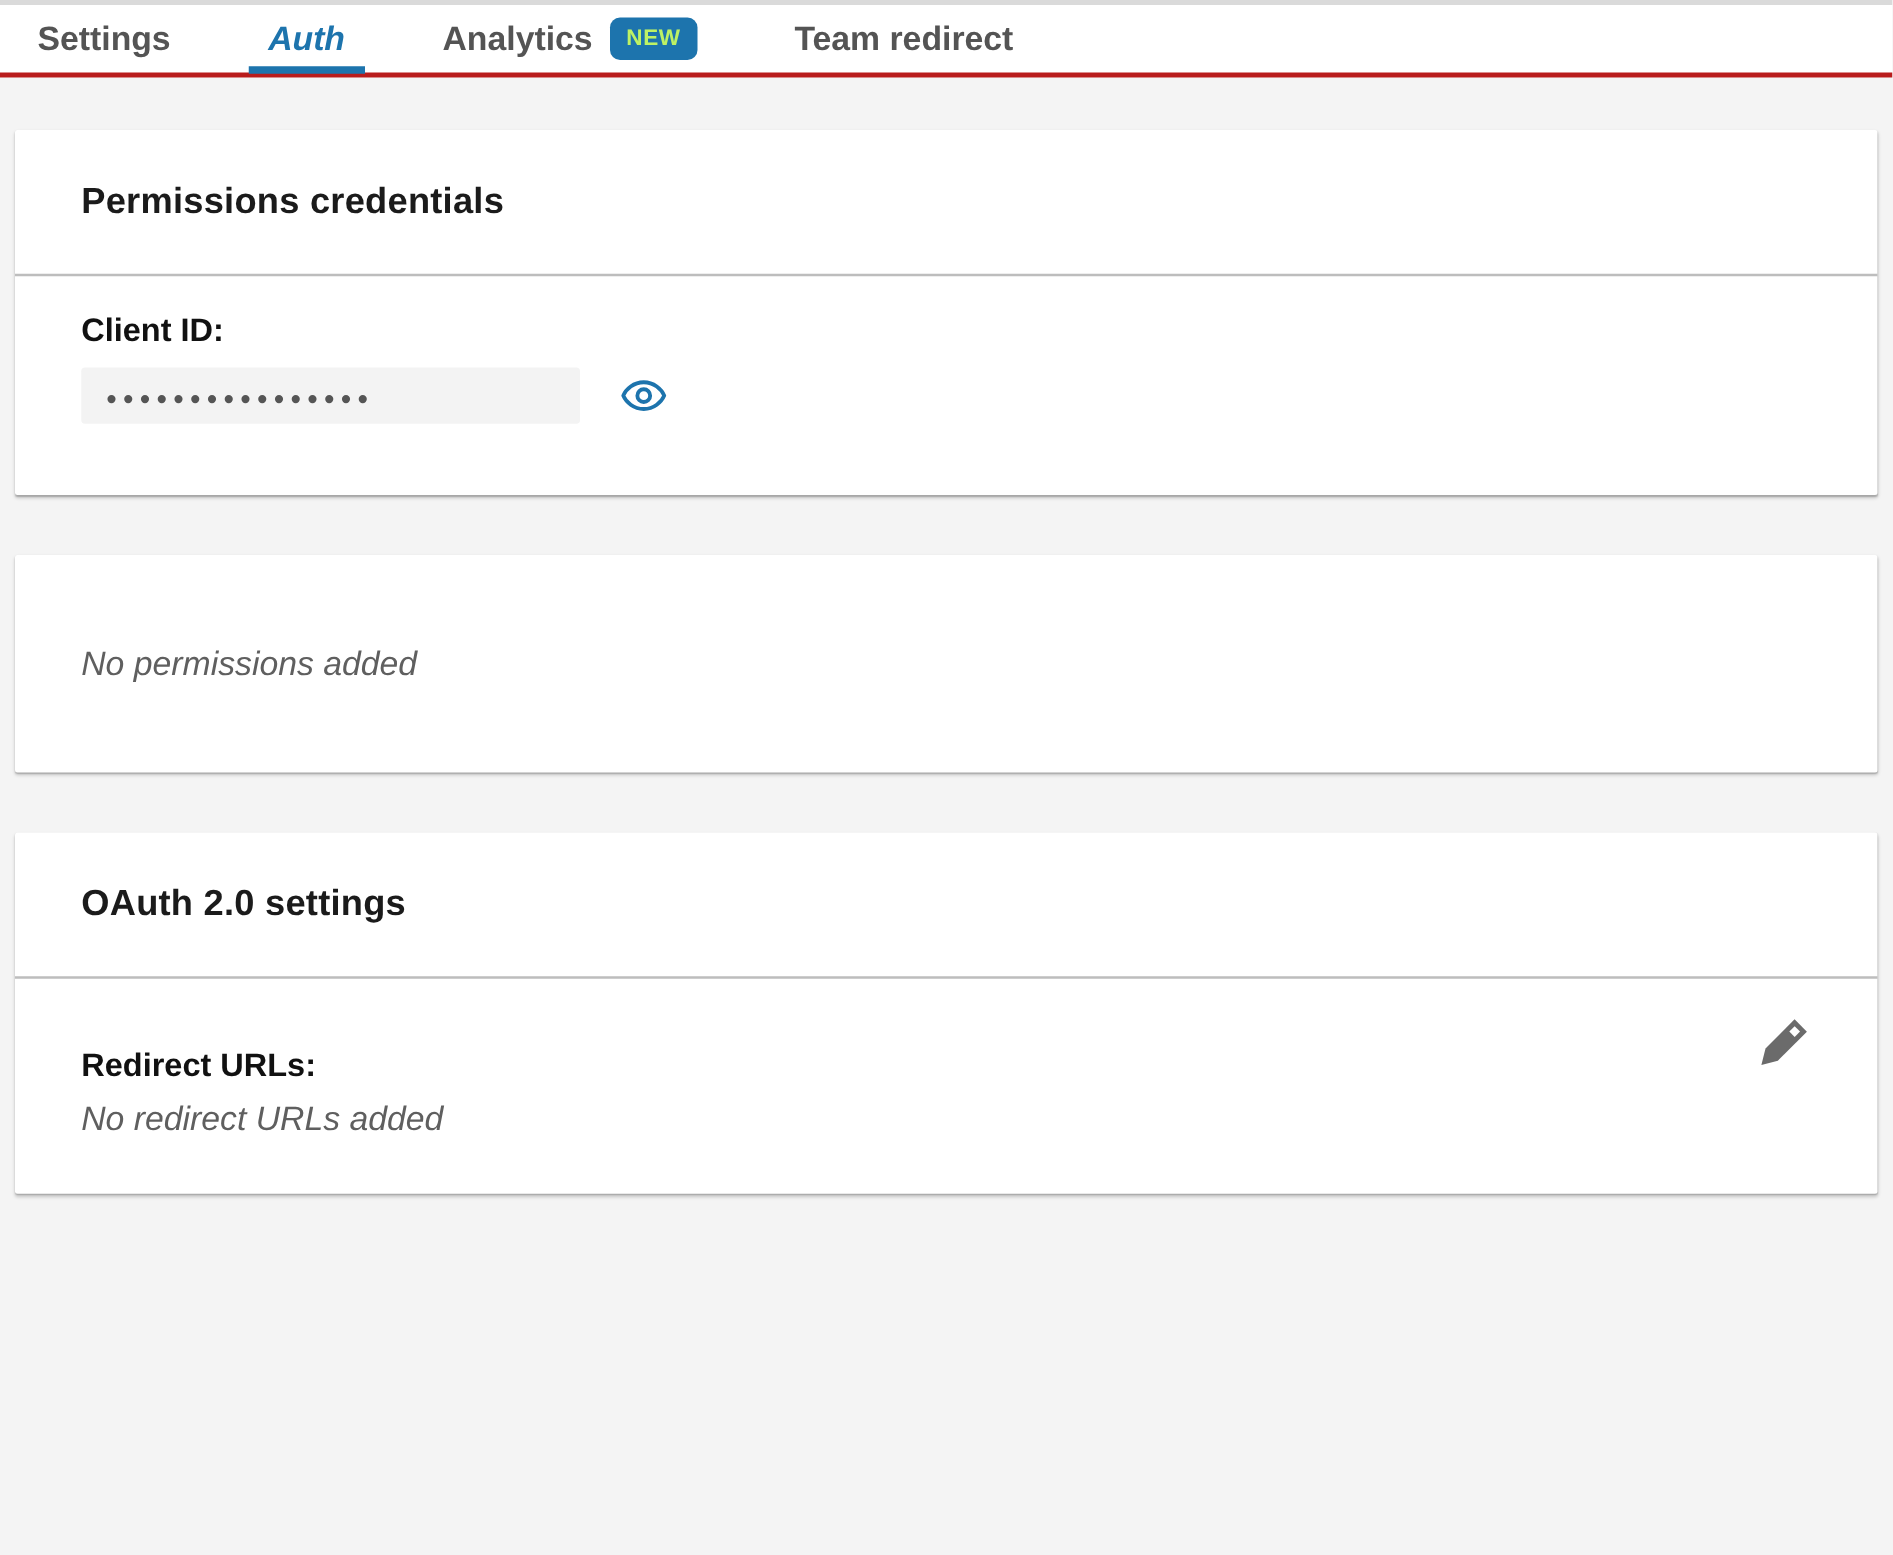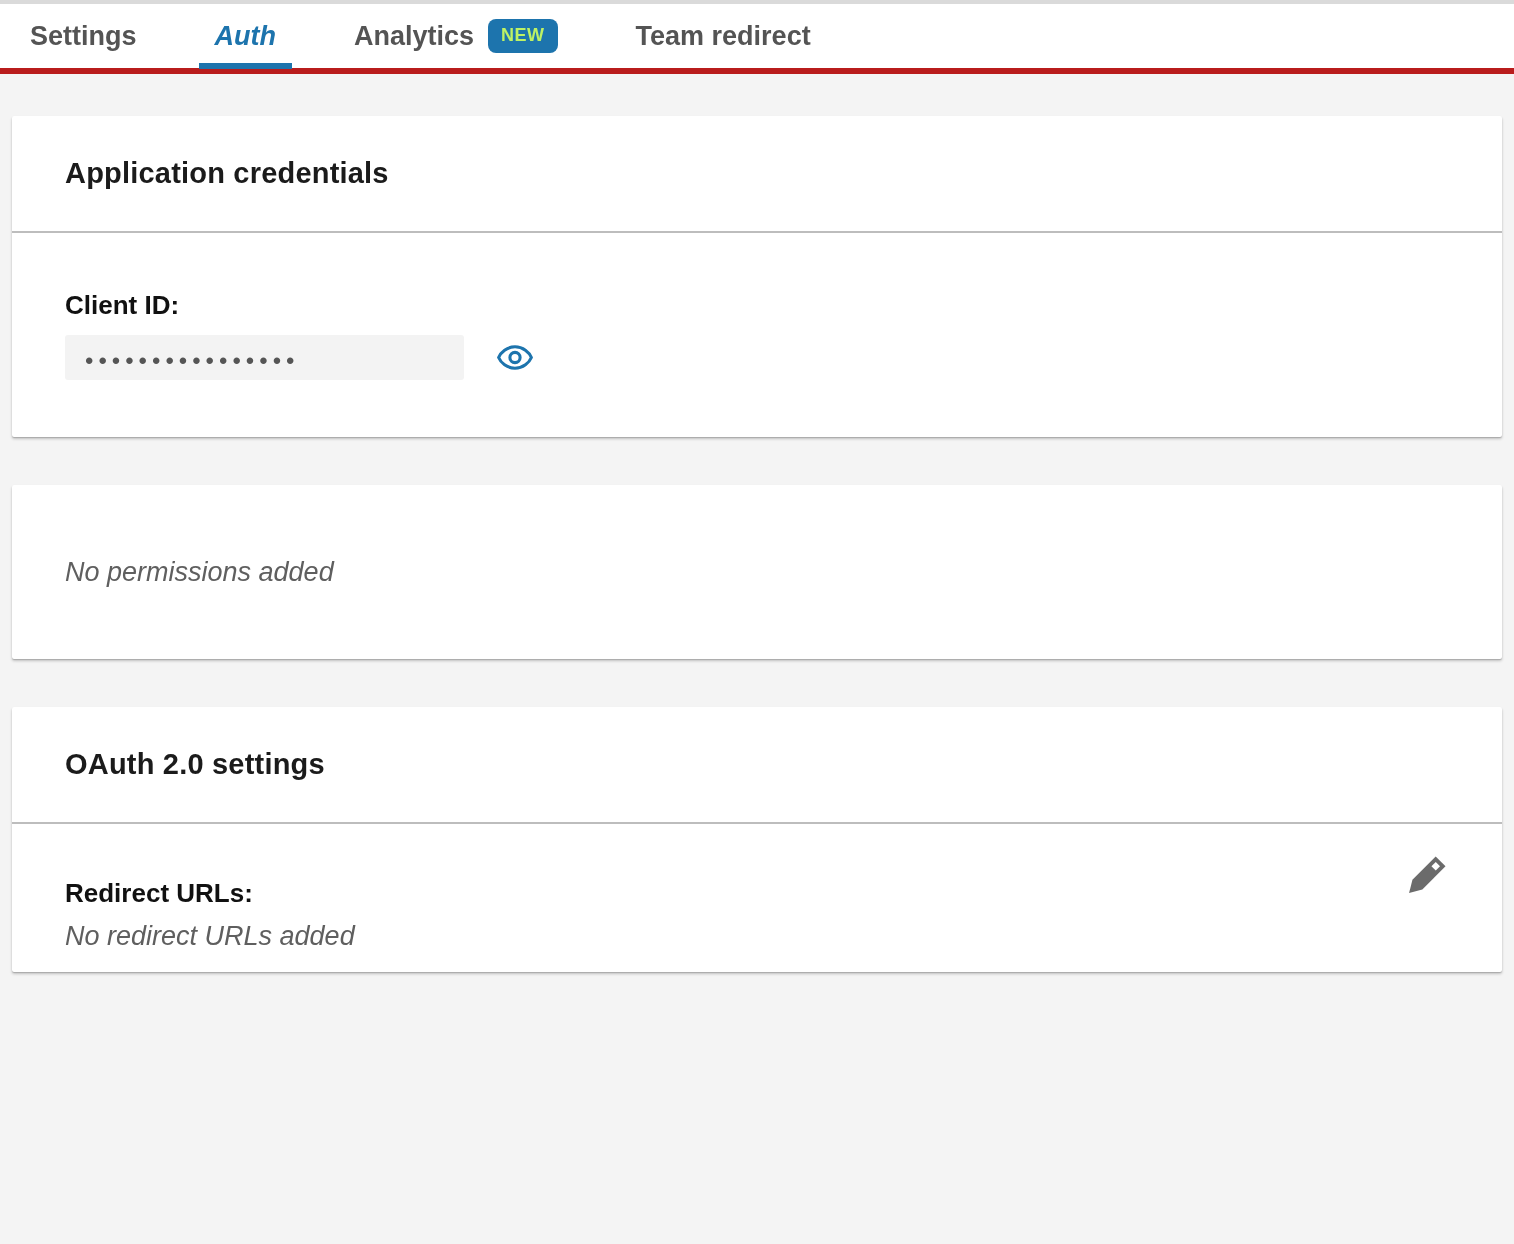--- a/index.html
+++ b/index.html
@@ -6,23 +6,23 @@
   html, body { margin: 0; padding: 0; }
   body {
     width: 1514px; height: 1244px;
     background: var(--page_bg, #f4f4f4);
     font-family: "Liberation Sans", sans-serif;
     overflow: hidden;
   }
 
   
   .tabbar {
-    height: 74px; background: #ffffff;
+    height: 62px; background: #ffffff;
     border-top: 4px solid #dadada;
-    border-bottom: 6px solid #b91c1c;
+    border-bottom: 4px solid #b91c1c;
     display: flex; align-items: stretch;
     padding-left: 14px; gap: 46px;
   }
   .tab {
     display: flex; align-items: center; gap: 14px;
     padding: 0 16px; position: relative;
     font-size: 27px; font-weight: 600;
     color: var(--tab_inactive, #545454);
     cursor: pointer; white-space: nowrap;
   }
@@ -46,21 +46,21 @@
   .card-header {
     height: 117px; display: flex; align-items: center;
     padding: 0 53px; border-bottom: 2px solid var(--divider, #bdbdbd);
   }
   .card-title {
     margin: 0; font-size: 29px; font-weight: 700;
     color: var(--text_primary, #1b1b1b); letter-spacing: 0.2px;
   }
 
   
-  .cred-body { padding: 57px 53px 57px; }
+  .cred-body { padding: 28px 53px 57px; }
   .field-label {
     font-size: 26px; font-weight: 700; color: #111111; margin-bottom: 14px;
   }
   .field-label.second { margin-top: 34px; }
   .readonly-input {
     width: 399px; height: 43px; background: var(--input_bg, #f3f3f3);
     border-radius: 3px; display: flex; align-items: center;
     padding: 0 20px; font-size: 24px; color: var(--text_muted, #7f7f7f);
   }
   .readonly-input.secret {
@@ -73,21 +73,21 @@
     cursor: pointer; display: flex; align-items: center; justify-content: center;
   }
 
   
   .perm-body { height: 174px; padding: 0 53px; display: flex; align-items: center; }
   .empty-state {
     font-size: 27px; font-style: italic; color: var(--empty_state, #5f5f5f);
   }
 
   
-  .oauth-body { position: relative; padding: 54px 53px 20px; }
+  .oauth-body { position: relative; padding: 54px 53px 44px; }
   .oauth-body .field-label { margin-bottom: 12px; }
   .edit-btn { position: absolute; top: 26px; right: 50px; }
 
   svg { display: block; }
 </style>
 </head>
 <body>
 
 <nav class="tabbar">
   <div class="tab">
@@ -102,21 +102,21 @@
   </div>
   <div class="tab">
     <span>Team redirect</span>
   </div>
 </nav>
 
 <main>
 
   <section class="card">
     <div class="card-header">
-      <h2 class="card-title">Application credentials</h2>
+      <h2 class="card-title">Permissions credentials</h2>
     </div>
     <div class="cred-body">
       <div class="field-label">Client ID:</div>
 
       <div class="secret-row">
         <div class="readonly-input secret">••••••••••••••••</div>
         <button class="icon-btn">
           <span>
             <svg width="38" height="27" viewBox="0 0 32 22">
               <path d="M16 2 C 9.2 2 4 6.7 2.2 11 C 4 15.3 9.2 20 16 20 C 22.8 20 28 15.3 29.8 11 C 28 6.7 22.8 2 16 2 Z" fill="none" stroke="#1d74ad" stroke-width="2.6" stroke-linejoin="round"></path>

